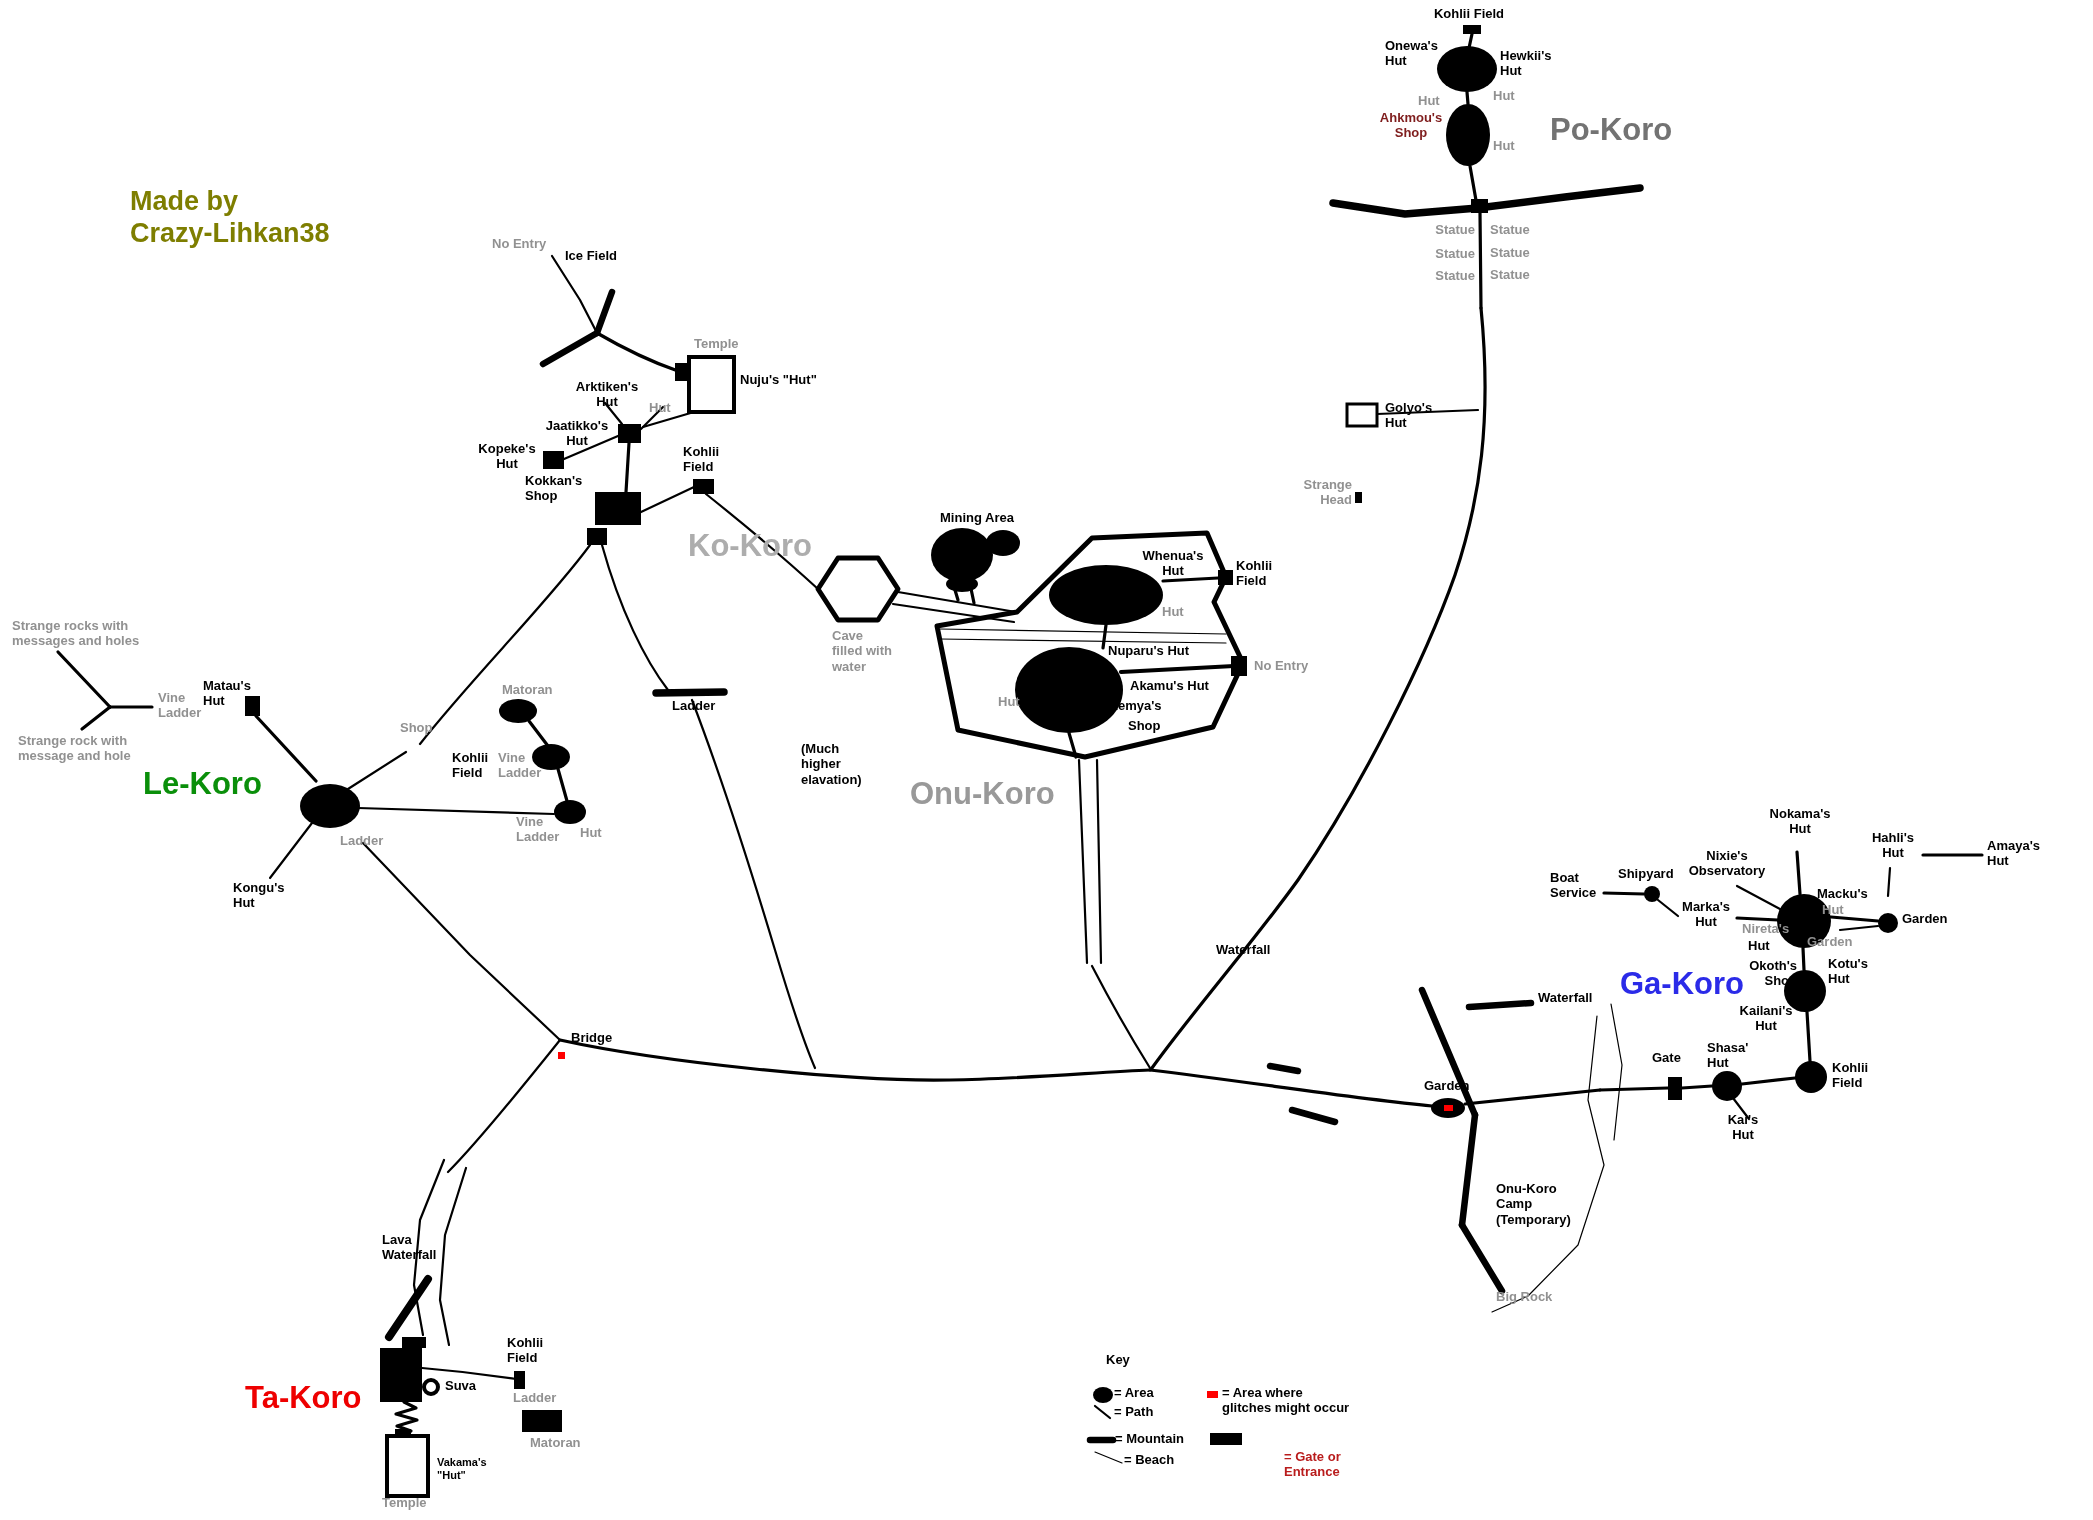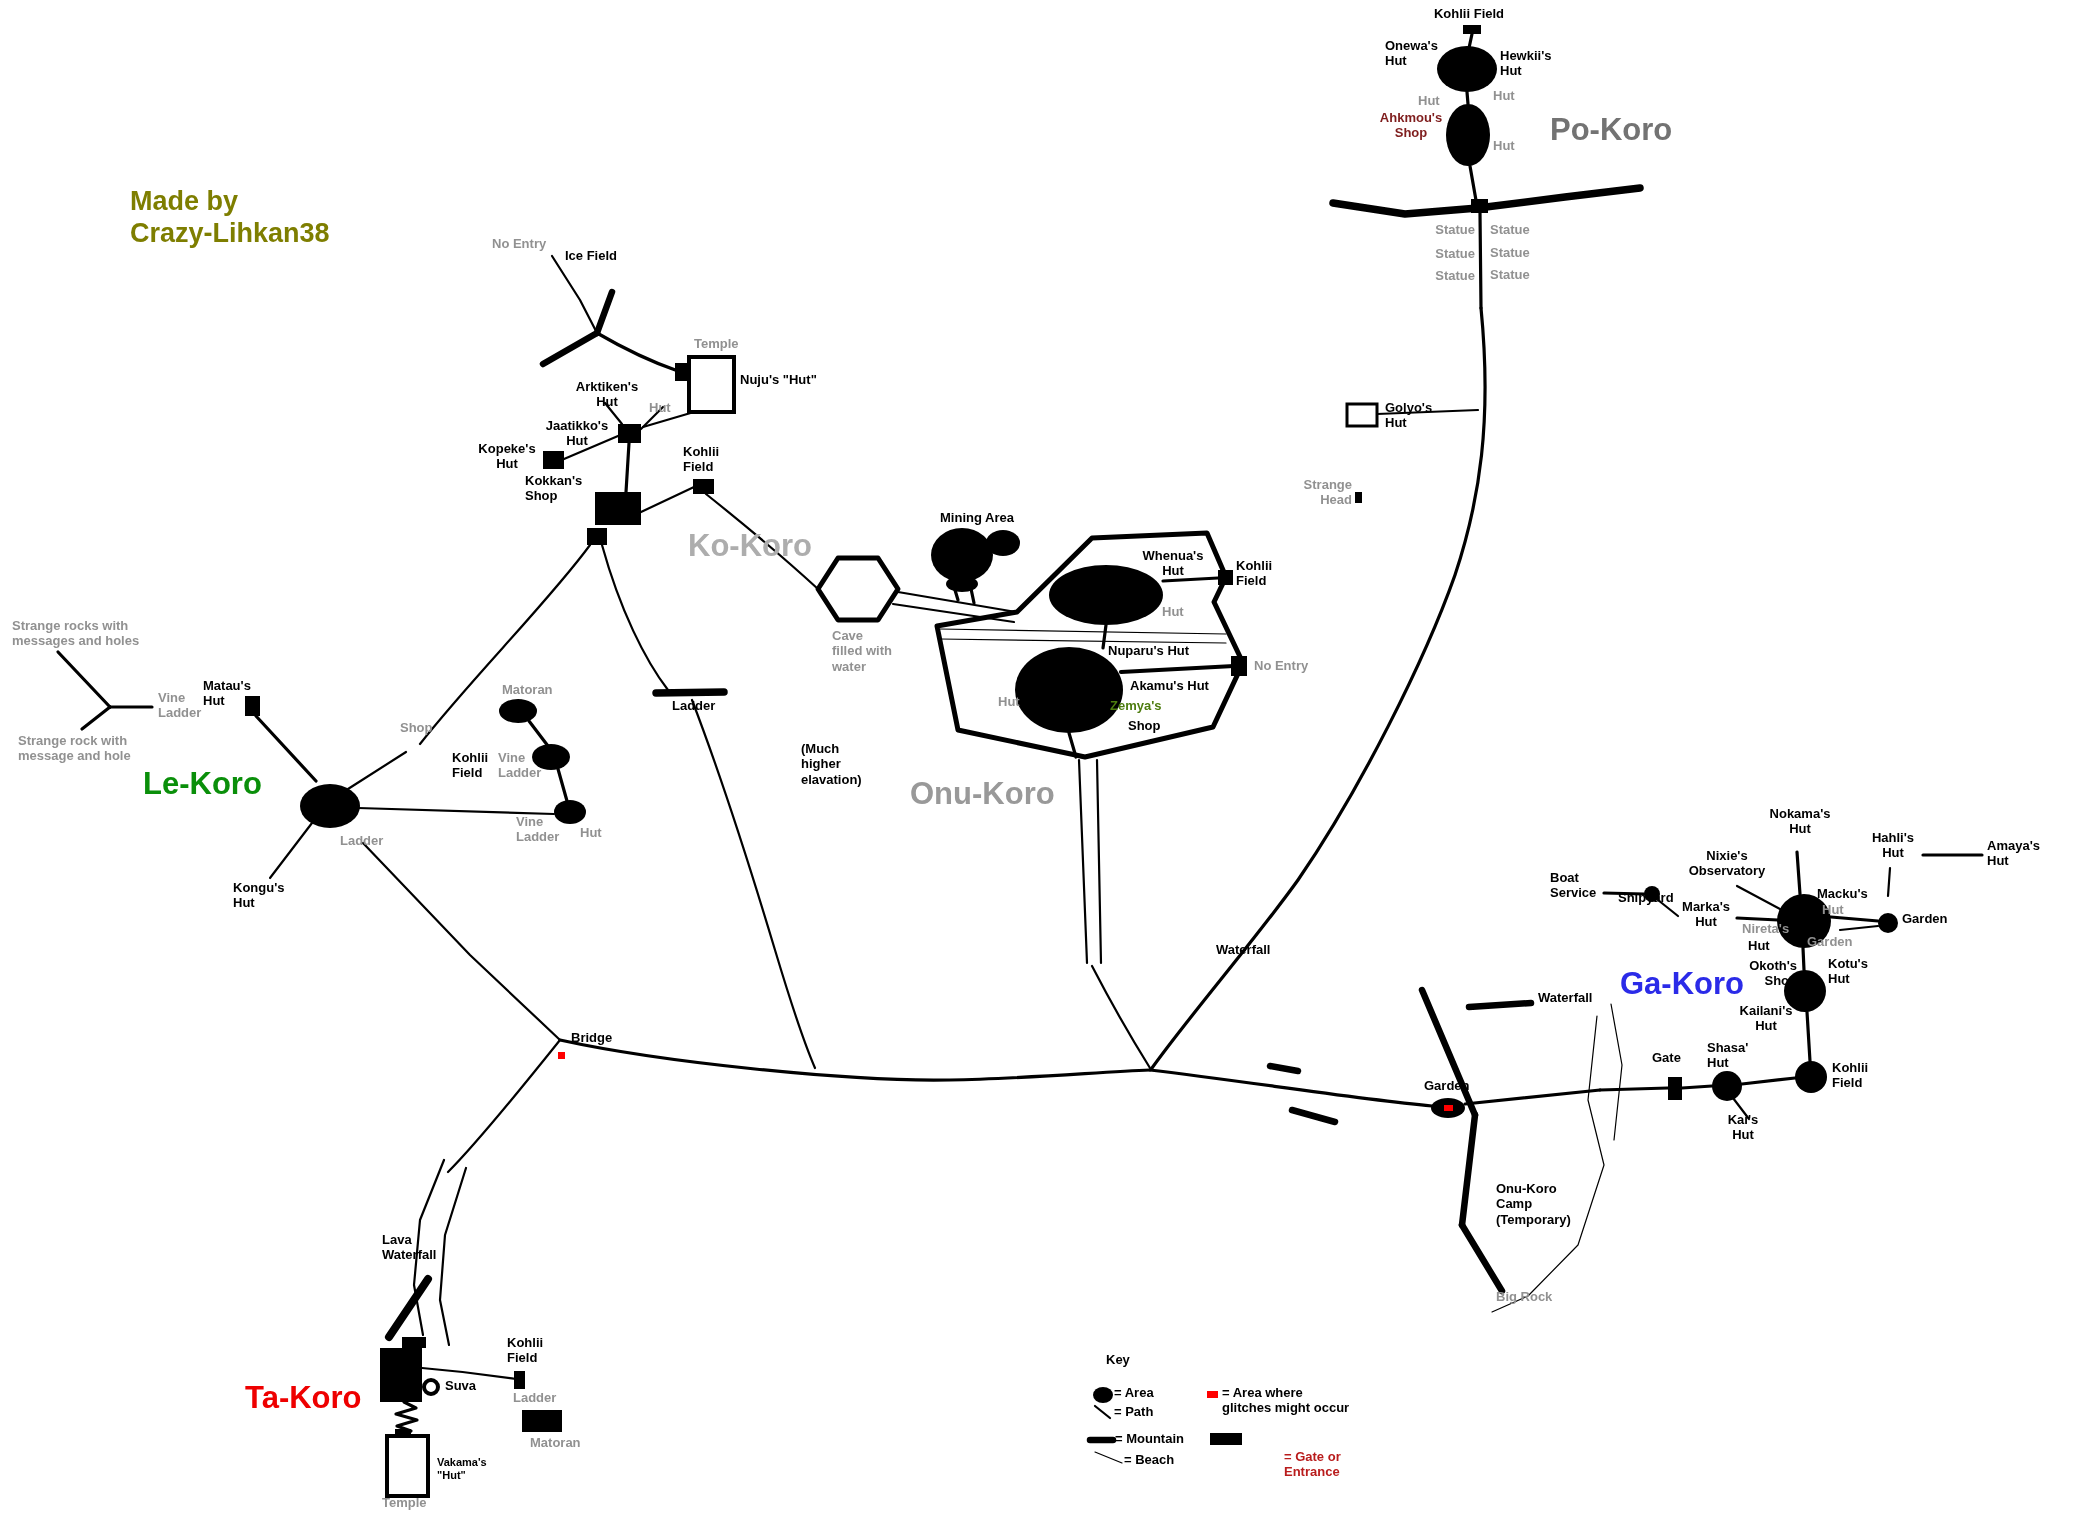--- a/index.html
+++ b/index.html
@@ -247,39 +247,39 @@
 filled with
 water</div>
       <div class="lbl" style="left: 1173px; top: 548px; color: rgb(0, 0, 0); font-size: 13px; transform: translateX(-50%); text-align: center;">Whenua's
 Hut</div>
       <div class="lbl" style="left: 1236px; top: 558px; color: rgb(0, 0, 0); font-size: 13px;">Kohlii
 Field</div>
       <div class="lbl" style="left: 1162px; top: 604px; color: rgb(145, 145, 145); font-size: 13px;">Hut</div>
       <div class="lbl" style="left: 1108px; top: 643px; color: rgb(0, 0, 0); font-size: 13px;">Nuparu's Hut</div>
       <div class="lbl" style="left: 1254px; top: 658px; color: rgb(145, 145, 145); font-size: 13px;">No Entry</div>
       <div class="lbl" style="left: 1130px; top: 678px; color: rgb(0, 0, 0); font-size: 13px;">Akamu's Hut</div>
-      <div class="lbl" style="left: 1110px; top: 698px; color: #4d7c0f; font-size: 13px;">Zemya's</div>
+      <div class="lbl" style="left: 1110px; top: 698px; color: #000000; font-size: 13px;">Zemya's</div>
       <div class="lbl" style="left: 1128px; top: 718px; color: rgb(0, 0, 0); font-size: 13px;">Shop</div>
       <div class="lbl" style="left: 998px; top: 694px; color: rgb(145, 145, 145); font-size: 13px;">Hut</div>
       <div class="lbl" style="left: 801px; top: 741px; color: rgb(0, 0, 0); font-size: 13px;">(Much
 higher
 elavation)</div>
       <div class="lbl" style="left: 910px; top: 776px; color: rgb(153, 153, 153); font-size: 31px;">Onu-Koro</div>
       <div class="lbl" style="left: 1216px; top: 942px; color: rgb(0, 0, 0); font-size: 13px;">Waterfall</div>
       <div class="lbl" style="left: 571px; top: 1030px; color: rgb(0, 0, 0); font-size: 13px;">Bridge</div>
       <div class="lbl" style="left: 1424px; top: 1078px; color: rgb(0, 0, 0); font-size: 13px;">Garden</div>
       <div class="lbl" style="left: 1800px; top: 806px; color: rgb(0, 0, 0); font-size: 13px; transform: translateX(-50%); text-align: center;">Nokama's
 Hut</div>
       <div class="lbl" style="left: 1893px; top: 830px; color: rgb(0, 0, 0); font-size: 13px; transform: translateX(-50%); text-align: center;">Hahli's
 Hut</div>
       <div class="lbl" style="left: 1987px; top: 838px; color: rgb(0, 0, 0); font-size: 13px;">Amaya's
 Hut</div>
       <div class="lbl" style="left: 1727px; top: 848px; color: rgb(0, 0, 0); font-size: 13px; transform: translateX(-50%); text-align: center;">Nixie's
 Observatory</div>
-      <div class="lbl" style="left: 1618px; top: 866px; color: rgb(0, 0, 0); font-size: 13px; margin-top: 24px;">Shipyard</div>
+      <div class="lbl" style="left: 1618px; top: 866px; color: rgb(0, 0, 0); font-size: 13px;">Shipyard</div>
       <div class="lbl" style="left: 1550px; top: 870px; color: rgb(0, 0, 0); font-size: 13px;">Boat
 Service</div>
       <div class="lbl" style="left: 1706px; top: 899px; color: rgb(0, 0, 0); font-size: 13px; transform: translateX(-50%); text-align: center;">Marka's
 Hut</div>
       <div class="lbl" style="left: 1817px; top: 886px; color: rgb(0, 0, 0); font-size: 13px;">Macku's</div>
       <div class="lbl" style="left: 1822px; top: 902px; color: rgb(145, 145, 145); font-size: 13px;">Hut</div>
       <div class="lbl" style="left: 1742px; top: 921px; color: rgb(145, 145, 145); font-size: 13px;">Nireta's</div>
       <div class="lbl" style="left: 1748px; top: 938px; color: rgb(0, 0, 0); font-size: 13px;">Hut</div>
       <div class="lbl" style="left: 1902px; top: 911px; color: rgb(0, 0, 0); font-size: 13px;">Garden</div>
       <div class="lbl" style="left: 1807px; top: 934px; color: rgb(145, 145, 145); font-size: 13px;">Garden</div>

